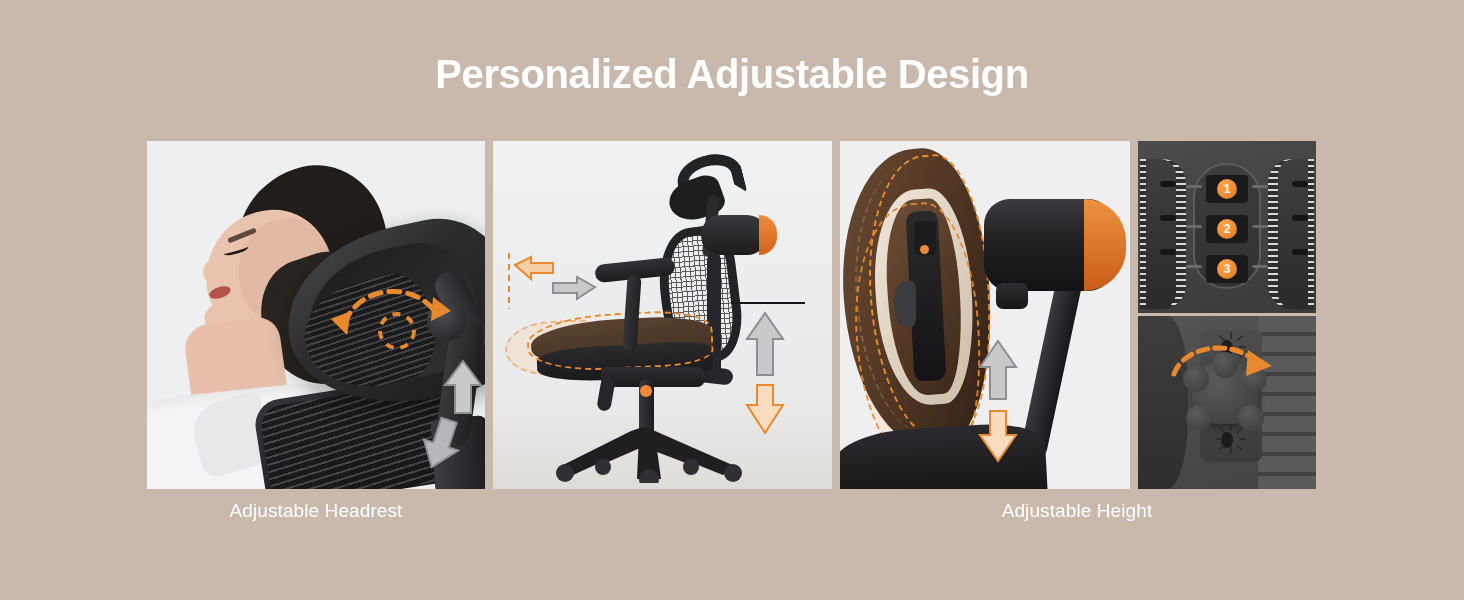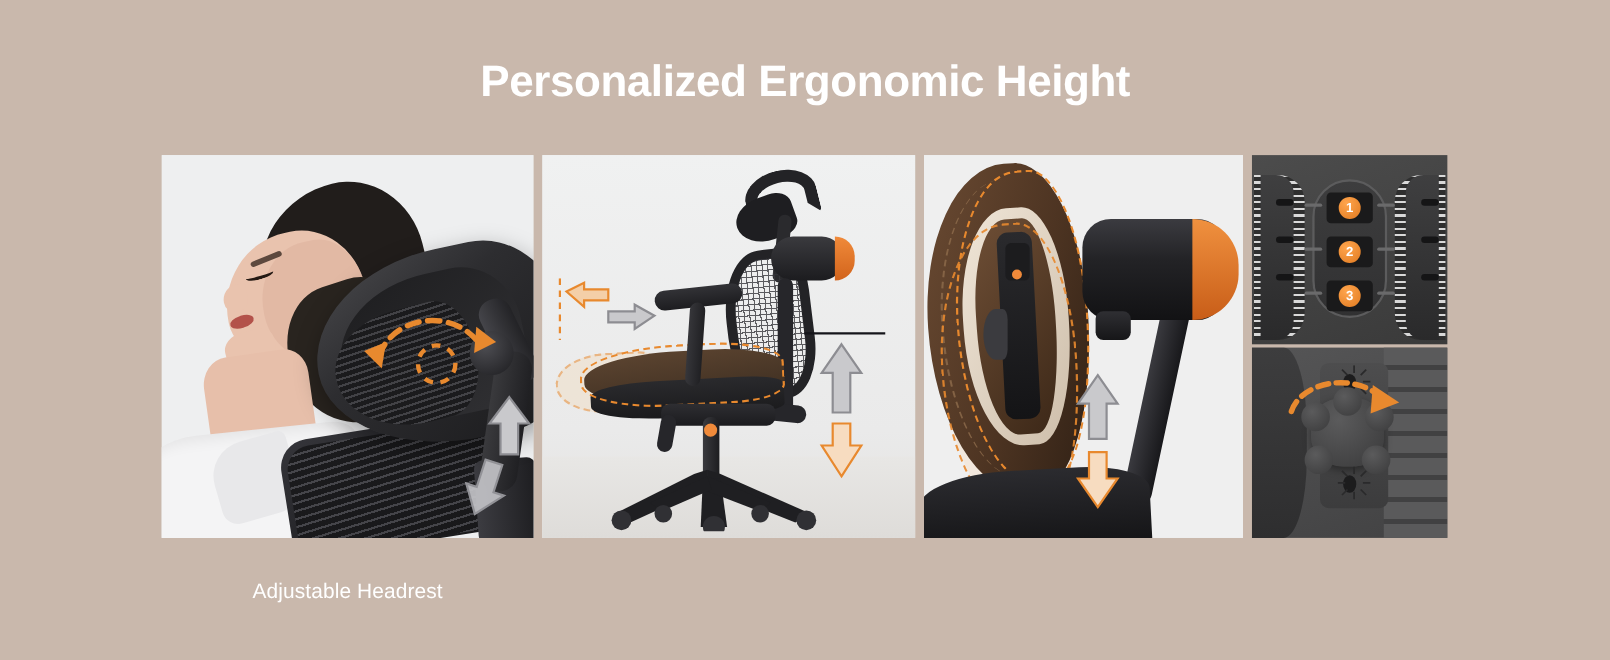--- a/index.html
+++ b/index.html
@@ -28,21 +28,21 @@
   .panel{
     position:relative; overflow:hidden;
     background:#eceded; flex:0 0 auto;
   }
   .p1{ width:338px; }
   .p2{ width:339px; }
   .p3{ width:290px; }
   .p4{ width:178px; display:flex; flex-direction:column; gap:3px; background:transparent;}
 
   
-  .captions{ position:absolute; left:0; top:528px; width:1464px; height:34px; }
+  .captions{ position:absolute; left:0; top:500px; width:1464px; height:34px; }
   .caption{
     position:absolute; color:#ffffff; font-size:19px;
     white-space:nowrap; letter-spacing:0.1px;
   }
   .cap1{ left:147px; width:338px; text-align:center; }
   .cap2{ left:493px; width:339px; text-align:center; }
   .cap3{ left:840px; width:474px; text-align:center; }
 
   
   .p1-bg{ position:absolute; inset:0; background:#eeeff0; }
@@ -424,21 +424,21 @@
   }
   .knob-bg-r{
     position:absolute; right:0; top:0; width:58px; height:100%;
     background:repeating-linear-gradient(180deg,#5a5a5b 0 16px,#414142 16px 20px);
   }
   .knob-arc{ position:absolute; left:32px; top:20px; width:104px; height:54px; }
 </style>
 </head>
 <body>
 
-<div class="page-title">Personalized Ergonomic Height</div>
+<div class="page-title">Personalized Adjustable Design</div>
 
 <div class="panel-strip">
 
   <div class="panel p1">
     <div class="p1-bg"></div>
 
     <div class="woman">
       <div class="hair"></div>
       <div class="face"></div>
       <div class="face-shadow"></div>
@@ -657,13 +657,14 @@
         <path d="M4 38 A46 34 0 0 1 86 26" fill="none" stroke="#e8892e" stroke-width="5" stroke-dasharray="10 7" stroke-linecap="round"></path>
         <polygon points="78,14 102,30 76,40" fill="#e8892e"></polygon>
       </svg>
     </div>
 
   </div>
 </div>
 
 <div class="captions">
   <div class="caption cap1">Adjustable Headrest</div>
+  <div class="caption cap3">Adjustable Height</div>
 </div>
 
 </body></html>

